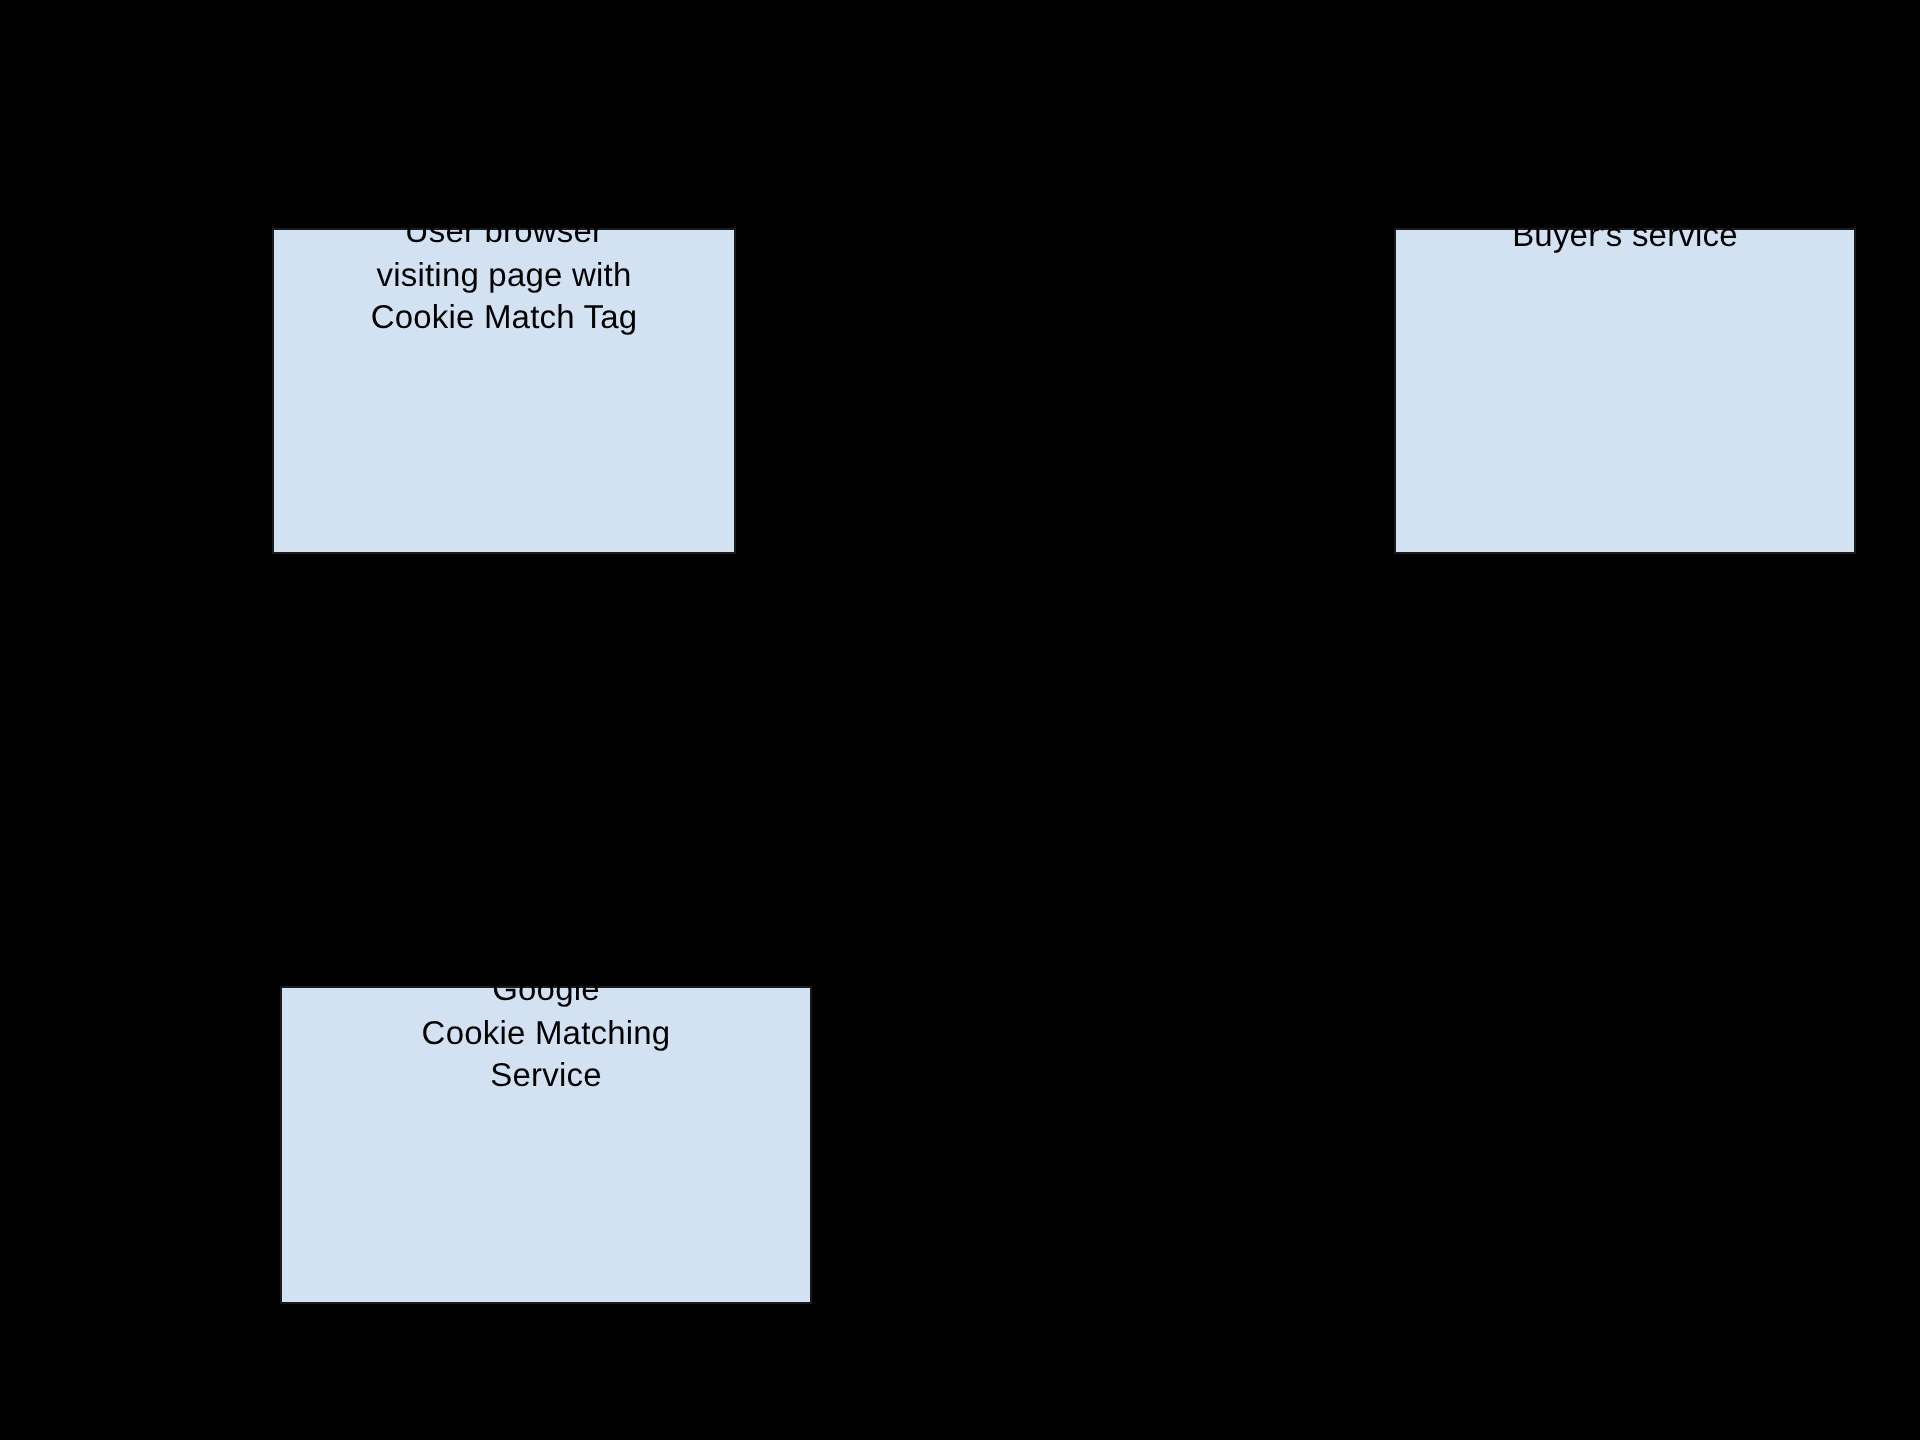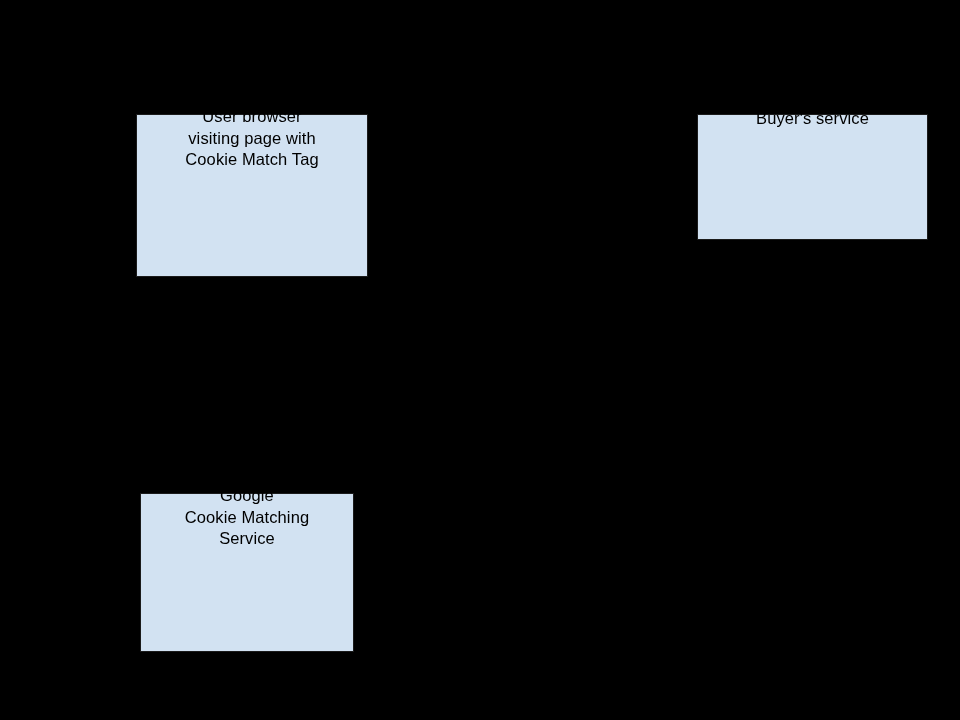--- a/index.html
+++ b/index.html
@@ -30,22 +30,22 @@
     display: block;
     color: #000000;
     font-size: 16.5px;
     line-height: 21.5px;
     letter-spacing: 0.1px;
     white-space: pre-line;
     padding: 0 6px;
   }
   
   #node-user-browser   { left: 136px; top: 114px;  width: 232px; height: 163px; }
-  #node-buyers-service { left: 697px; top: 114px;  width: 231px; height: 126px; }
-  #node-google-cms     { left: 140px; top: 493px;  width: 214px; height: 159px; }
+  #node-buyers-service { left: 697px; top: 114px;  width: 231px; height: 163px; }
+  #node-google-cms     { left: 140px; top: 493px;  width: 266px; height: 159px; }
 
   
   #node-user-browser   .node-label { transform: translateY(-9px); }
   #node-buyers-service .node-label { transform: translateY(-7px); }
   #node-google-cms     .node-label { transform: translateY(-9px); }
 </style>
 </head>
 <body>
 
 <div id="canvas">

